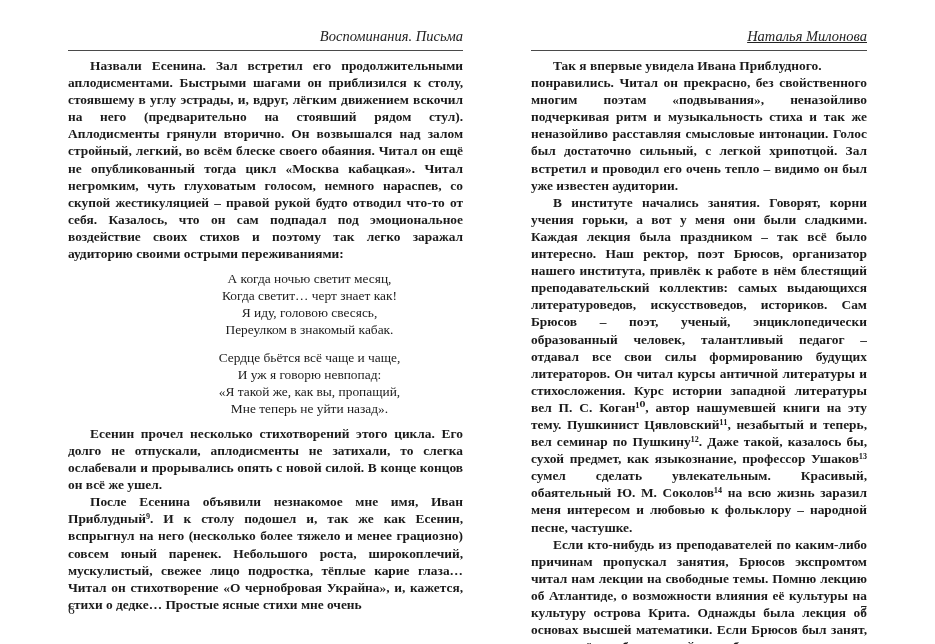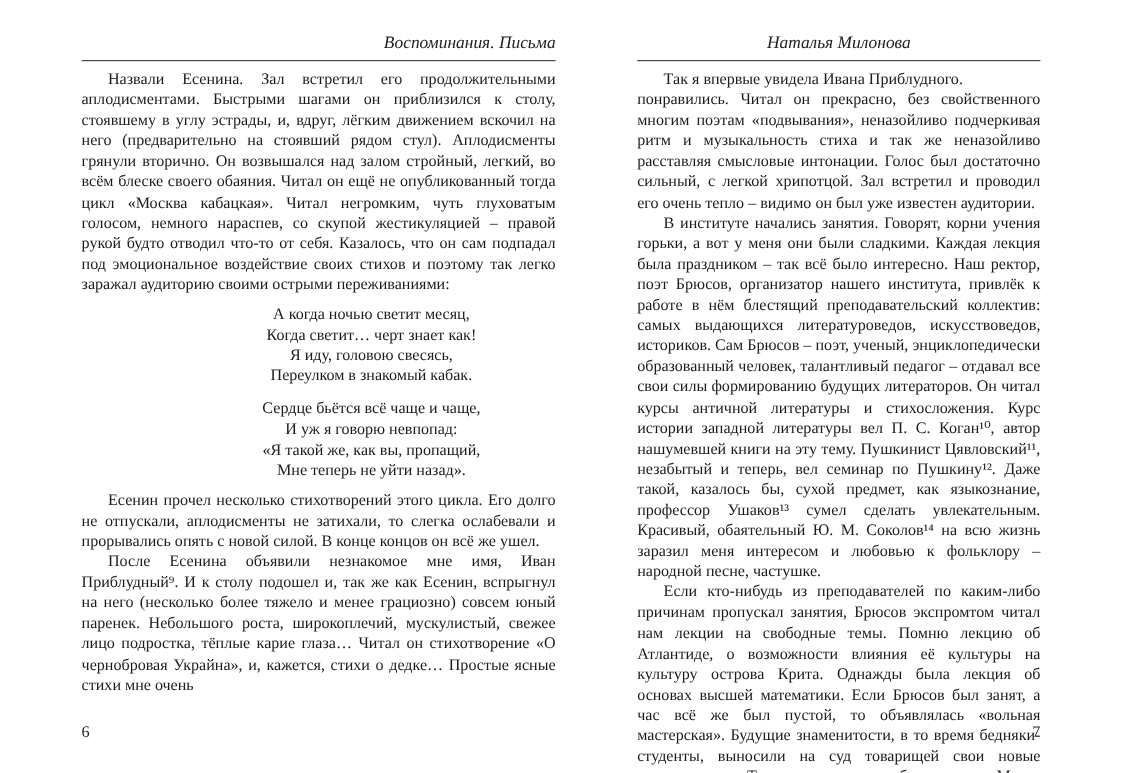--- a/index.html
+++ b/index.html
@@ -16,34 +16,34 @@
   .page-right { left: 531px; width: 336px; }
 
   .running-head {
     font-style: italic;
     font-size: 14.5px;
     line-height: 17px;
     color: #222;
     padding-bottom: 5px;
   }
   .running-head.align-right { text-align: right; }
-  .running-head.align-left  { text-align: center; }
+  .running-head.align-left  { text-align: right; text-decoration: underline; }
 
   .rule {
     border-bottom: 1px solid #4a4a4a;
     height: 0;
   }
 
   .body-text {
     margin-top: 6px;
     font-size: 13.4px;
     line-height: 17.1px;
     text-align: justify;
   }
-  p.para { text-indent: 22px; }
+  p.para { text-indent: 22px; font-weight: bold; }
   p.para.no-indent { text-indent: 0; }
 
   .poem {
     margin: 8px 0 8px 88px;
     text-align: center;
   }
   .stanza {
     white-space: pre-line;
     margin-bottom: 10px;
     line-height: 17.1px;

